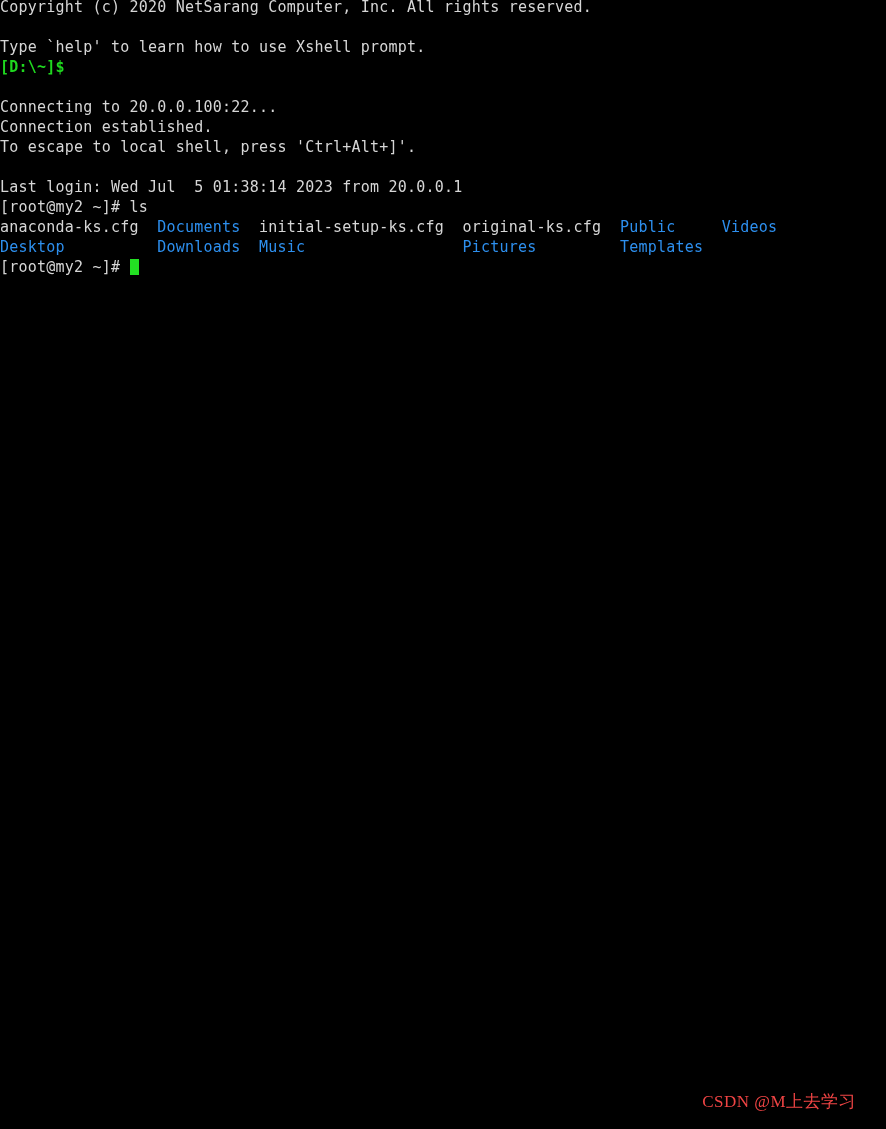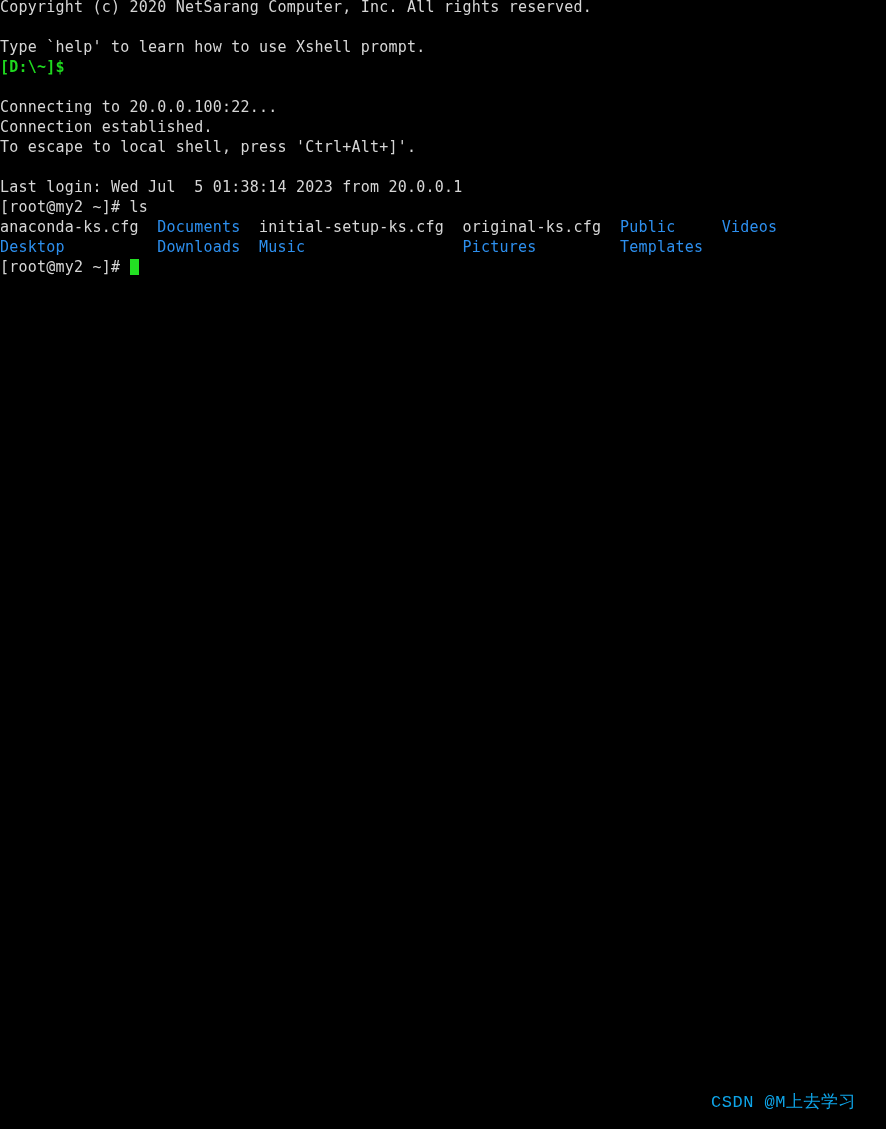--- a/index.html
+++ b/index.html
@@ -65,22 +65,22 @@
     height: 16px;
     background: #23e023;
     vertical-align: -3px;
   }
 
   
   #watermark {
     position: absolute;
     right: 30px;
     bottom: 16px;
-    color: #0ea5e9;
-    font-family: Liberation Mono, monospace;
+    color: #ef4444;
+    font-family: Liberation Serif, serif;
     font-size: 17px;
     letter-spacing: 0.5px;
     white-space: nowrap;
     user-select: none;
   }
 </style>
 </head>
 <body>
 
 <div id="terminal">

